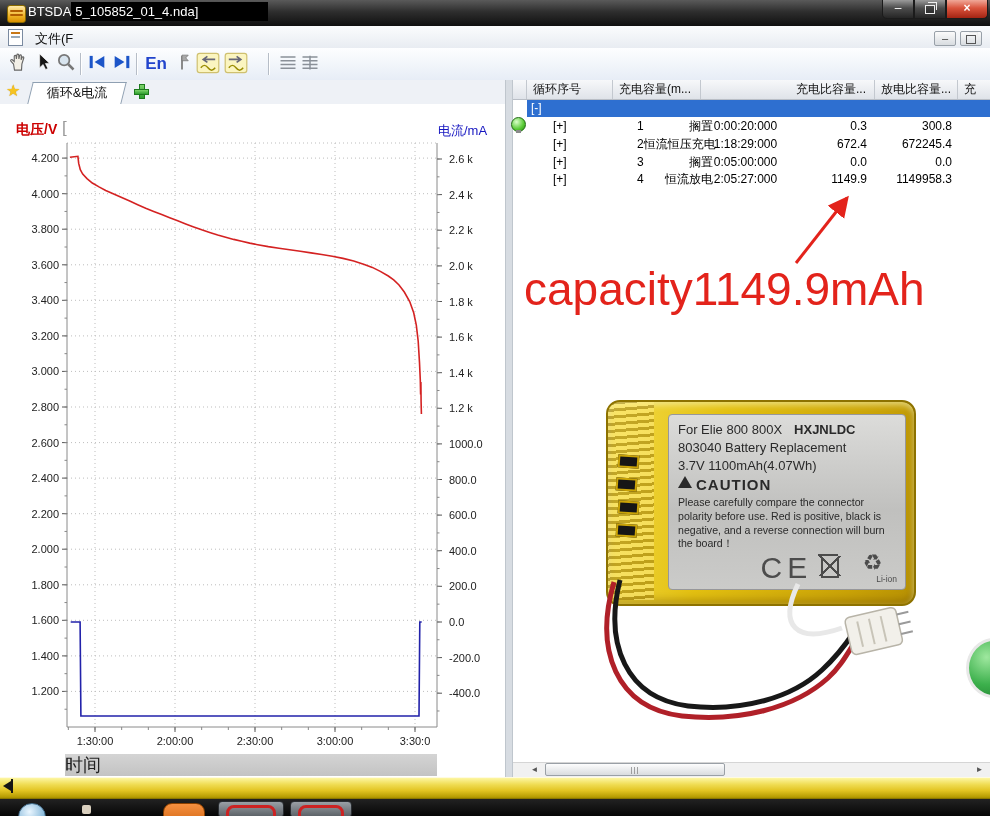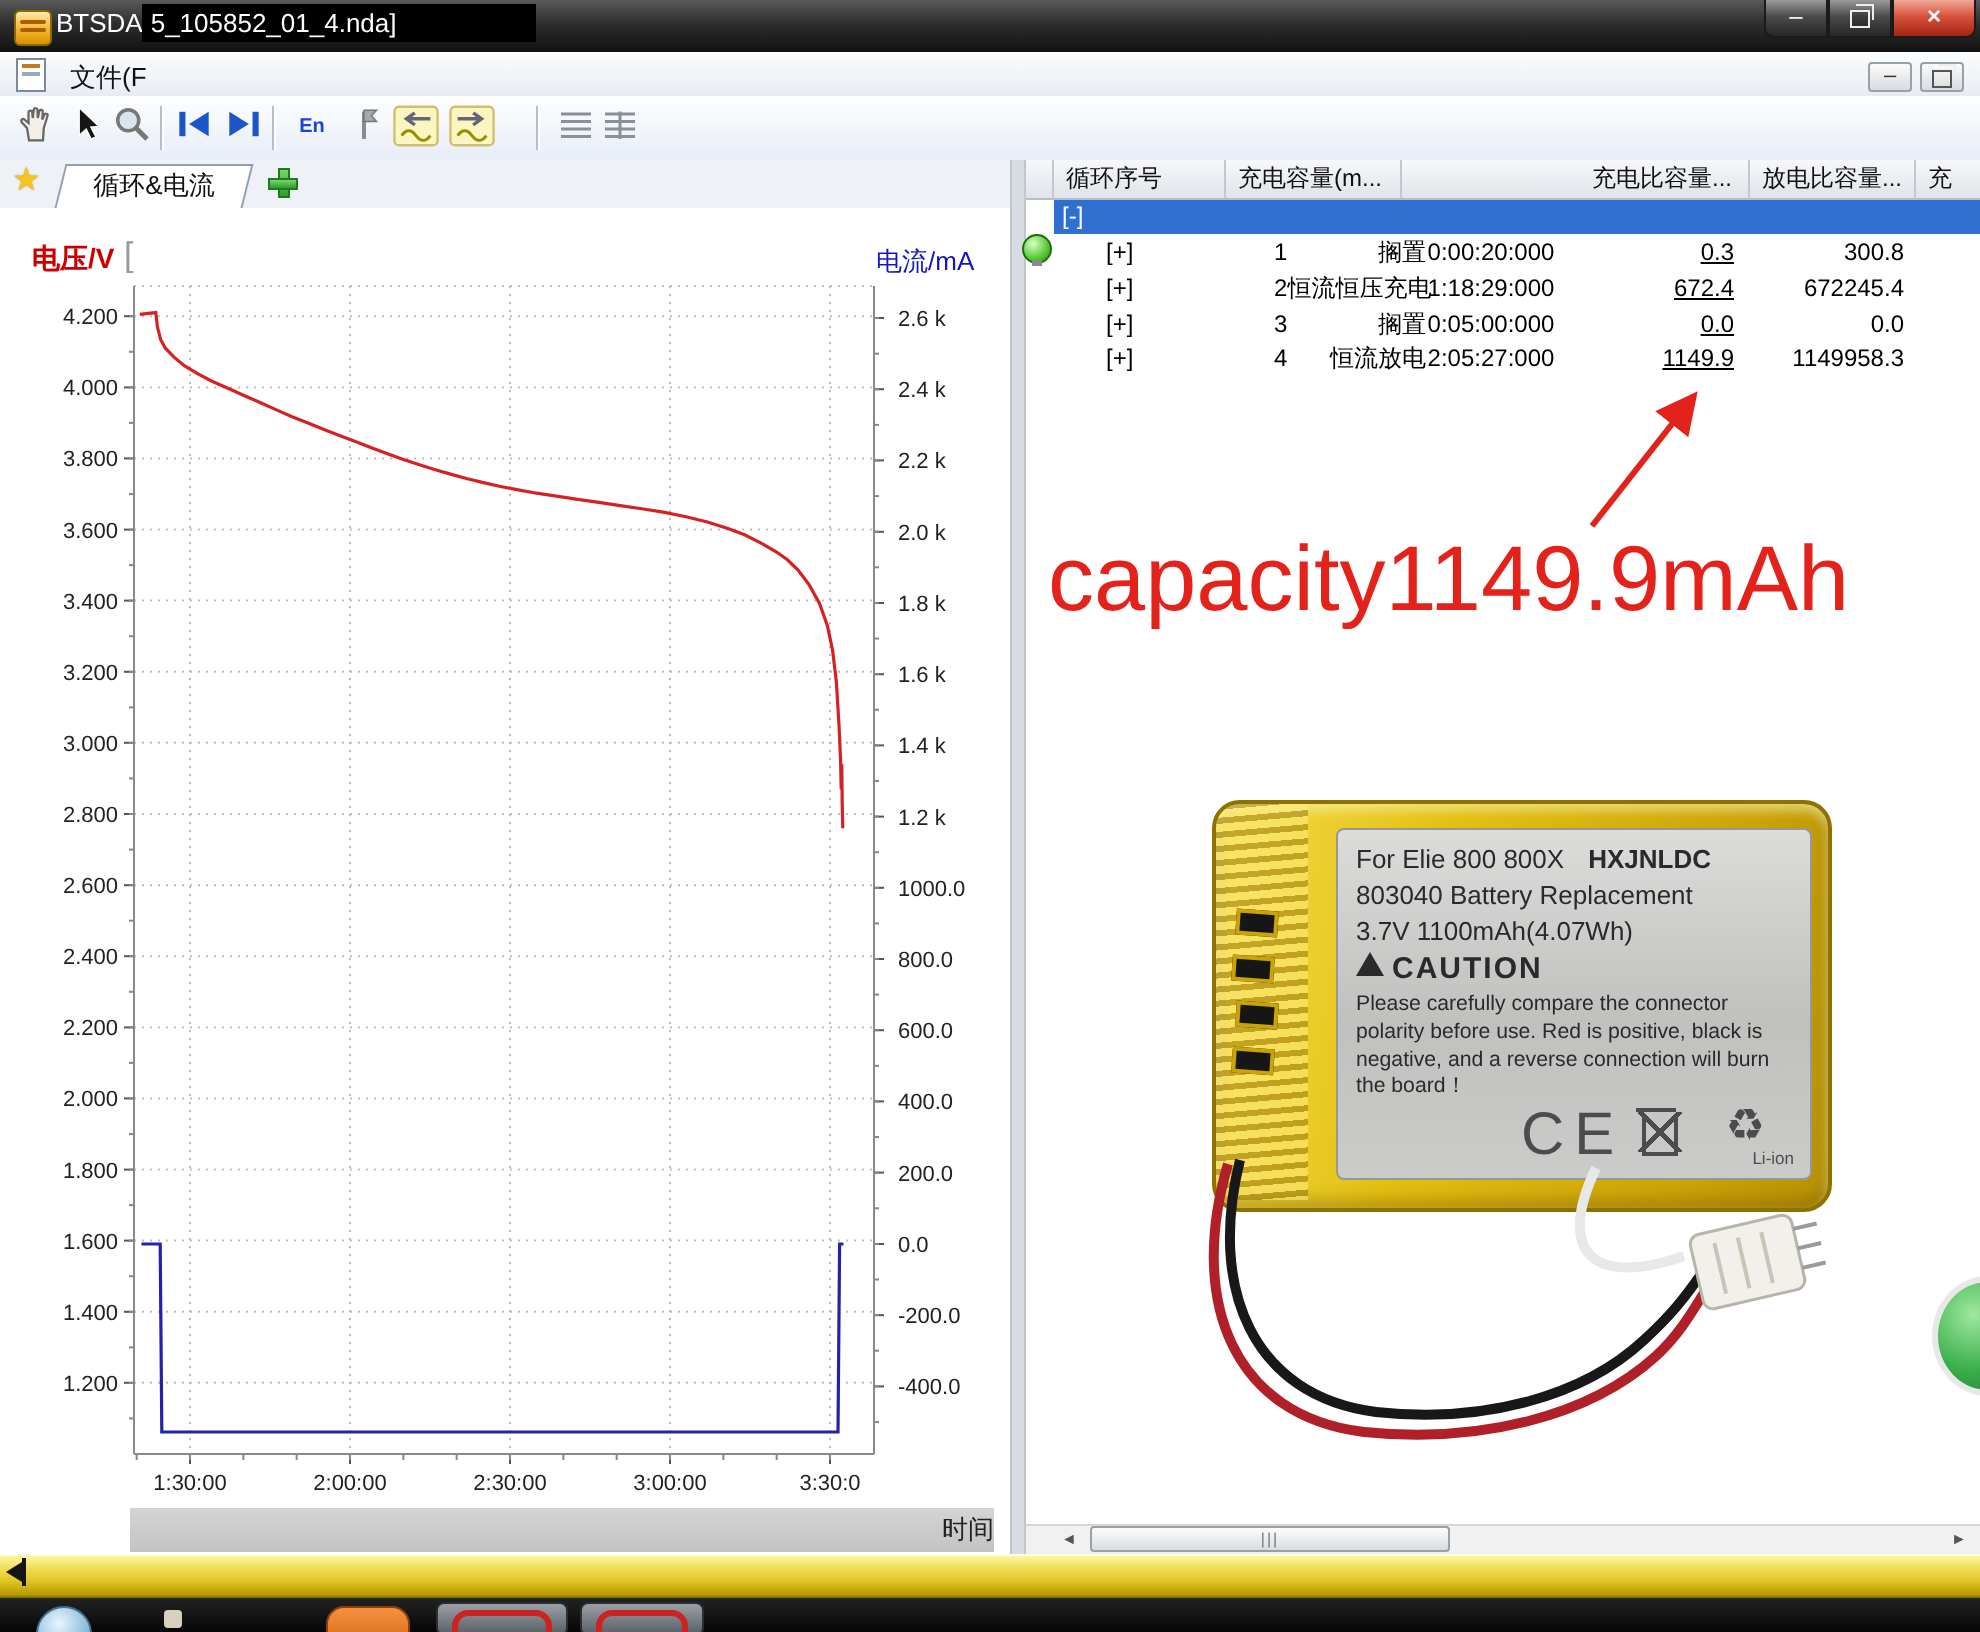--- a/index.html
+++ b/index.html
@@ -26,48 +26,48 @@
   .docicon{left:8px;top:3px;width:13px;height:15px;background:#fff;border:1px solid #7a8aa0;}
   .docicon i{display:block;margin:2px 2px 0;height:2px;background:#c87818;}
   .docicon i+i{background:#9ab;}
   .menu-item{left:30px;top:3px;font-size:13px;color:#111;padding:1px 5px;}
   .mdibtn{top:5px;width:22px;height:15px;border:1px solid #98a0a8;border-radius:2px;
           background:linear-gradient(#fbfbfb,#d8dce0);text-align:center;line-height:12px;font-size:11px;color:#333;box-sizing:border-box;}
   
   .toolbar{left:0;top:48px;width:990px;height:32px;background:linear-gradient(#fdfeff,#e7edf6);border-bottom:1px solid #c9cfd8;}
   .tbtn{top:4px;width:24px;height:24px;text-align:center;}
   .tsep{top:5px;width:1px;height:22px;background:#b6bdc7;box-shadow:1px 0 0 #fff;}
-  .en-label{font-size:10px;font-weight:bold;color:#2244cc;line-height:24px;}
+  .en-label{font-size:17px;font-weight:bold;color:#2244cc;line-height:24px;}
   
   .tabstrip{left:0;top:80px;width:505px;height:24px;background:#eef1f6;border-bottom:1px solid #aab2bc;}
   .star{font-size:16px;color:#f6c321;text-shadow:0 0 1px #b8860b;line-height:18px;}
   .tab{left:30px;top:2px;width:94px;height:22px;background:#fff;border:1px solid #8fa0b2;border-bottom:none;
        transform:skewX(-14deg);box-sizing:border-box;}
   .tab span{display:block;transform:skewX(14deg);text-align:center;font-size:13px;color:#111;line-height:20px;}
   .plusstar{left:134px;top:4px;width:15px;height:15px;}
   .plusstar:before,.plusstar:after{content:"";position:absolute;background:linear-gradient(#7cd36a,#2f9e2f);border:1px solid #1d7a1d;}
   .plusstar:before{left:5px;top:0;width:4px;height:13px;}
   .plusstar:after{left:0;top:5px;width:13px;height:4px;}
   
   .leftpane{left:0;top:104px;width:505px;height:673px;background:#fff;}
   .splitter{left:505px;top:80px;width:8px;height:697px;background:#d7dce2;border-left:1px solid #bfc6cd;border-right:1px solid #bfc6cd;box-sizing:border-box;}
   .rightpane{left:513px;top:80px;width:477px;height:697px;background:#fff;}
   .tick{font-size:11px;fill:#222;}
-  .xband{left:65px;top:754px;width:432px;height:22px;background:linear-gradient(#d4d4d4,#c3c3c3);
-         text-align:right;font-size:13px;color:#222;line-height:22px;}
+  .xband{left:65px;top:754px;width:372px;height:22px;background:linear-gradient(#d4d4d4,#c3c3c3);
+         text-align:left;font-size:18px;color:#222;line-height:22px;}
   
   .thead{left:513px;top:80px;height:19px;display:flex;background:linear-gradient(#f7f8fa,#dfe3e9);border-bottom:1px solid #b9bec6;}
   .th{box-sizing:border-box;border-right:1px solid #c3c8cf;font-size:12px;color:#111;line-height:18px;padding-left:6px;white-space:nowrap;overflow:hidden;}
   .selrow{left:527px;top:100px;width:463px;height:17px;background:#2e6fd0;color:#fff;font-size:12px;line-height:17px;padding-left:4px;box-sizing:border-box;}
   .trow{left:527px;height:17px;display:flex;font-size:12px;color:#000;line-height:17px;white-space:nowrap;}
   .c-exp{width:86px;padding-left:26px;box-sizing:border-box;}
   .c-step{width:88px;display:flex;box-sizing:border-box;padding-left:24px;}
   .c-step .nm{margin-left:auto;margin-right:-12px;}
   .c-time{width:89px;text-align:center;}
-  .c-cap{width:85px;text-align:right;padding-right:8px;box-sizing:border-box;text-decoration:underline;}
+  .c-cap{width:85px;text-align:right;padding-right:8px;box-sizing:border-box;}
   .c-spec{width:83px;text-align:right;padding-right:6px;box-sizing:border-box;}
   .bulb{left:511px;top:117px;width:13px;height:13px;border-radius:50%;
         background:radial-gradient(circle at 35% 30%,#d8ffc8,#55c832 60%,#2a8a18);border:1px solid #1f6b12;}
   .bulb:after{content:"";position:absolute;left:4px;top:12px;width:5px;height:3px;background:#8a8a8a;}
   
   .ann{left:524px;top:256px;color:#e3231b;font-size:46px;line-height:1.45;white-space:nowrap;}
   
   .batt-body{left:606px;top:400px;width:306px;height:202px;border-radius:14px;border:2px solid #8d7200;
              background:linear-gradient(100deg,#f4dc48,#e3c011 35%,#caa307 80%,#b89204);box-shadow:inset 0 3px 6px rgba(255,255,200,.6), inset 0 -4px 8px rgba(90,60,0,.35);}
   .batt-crinkle{left:608px;top:402px;width:46px;height:198px;border-radius:12px 0 0 12px;

